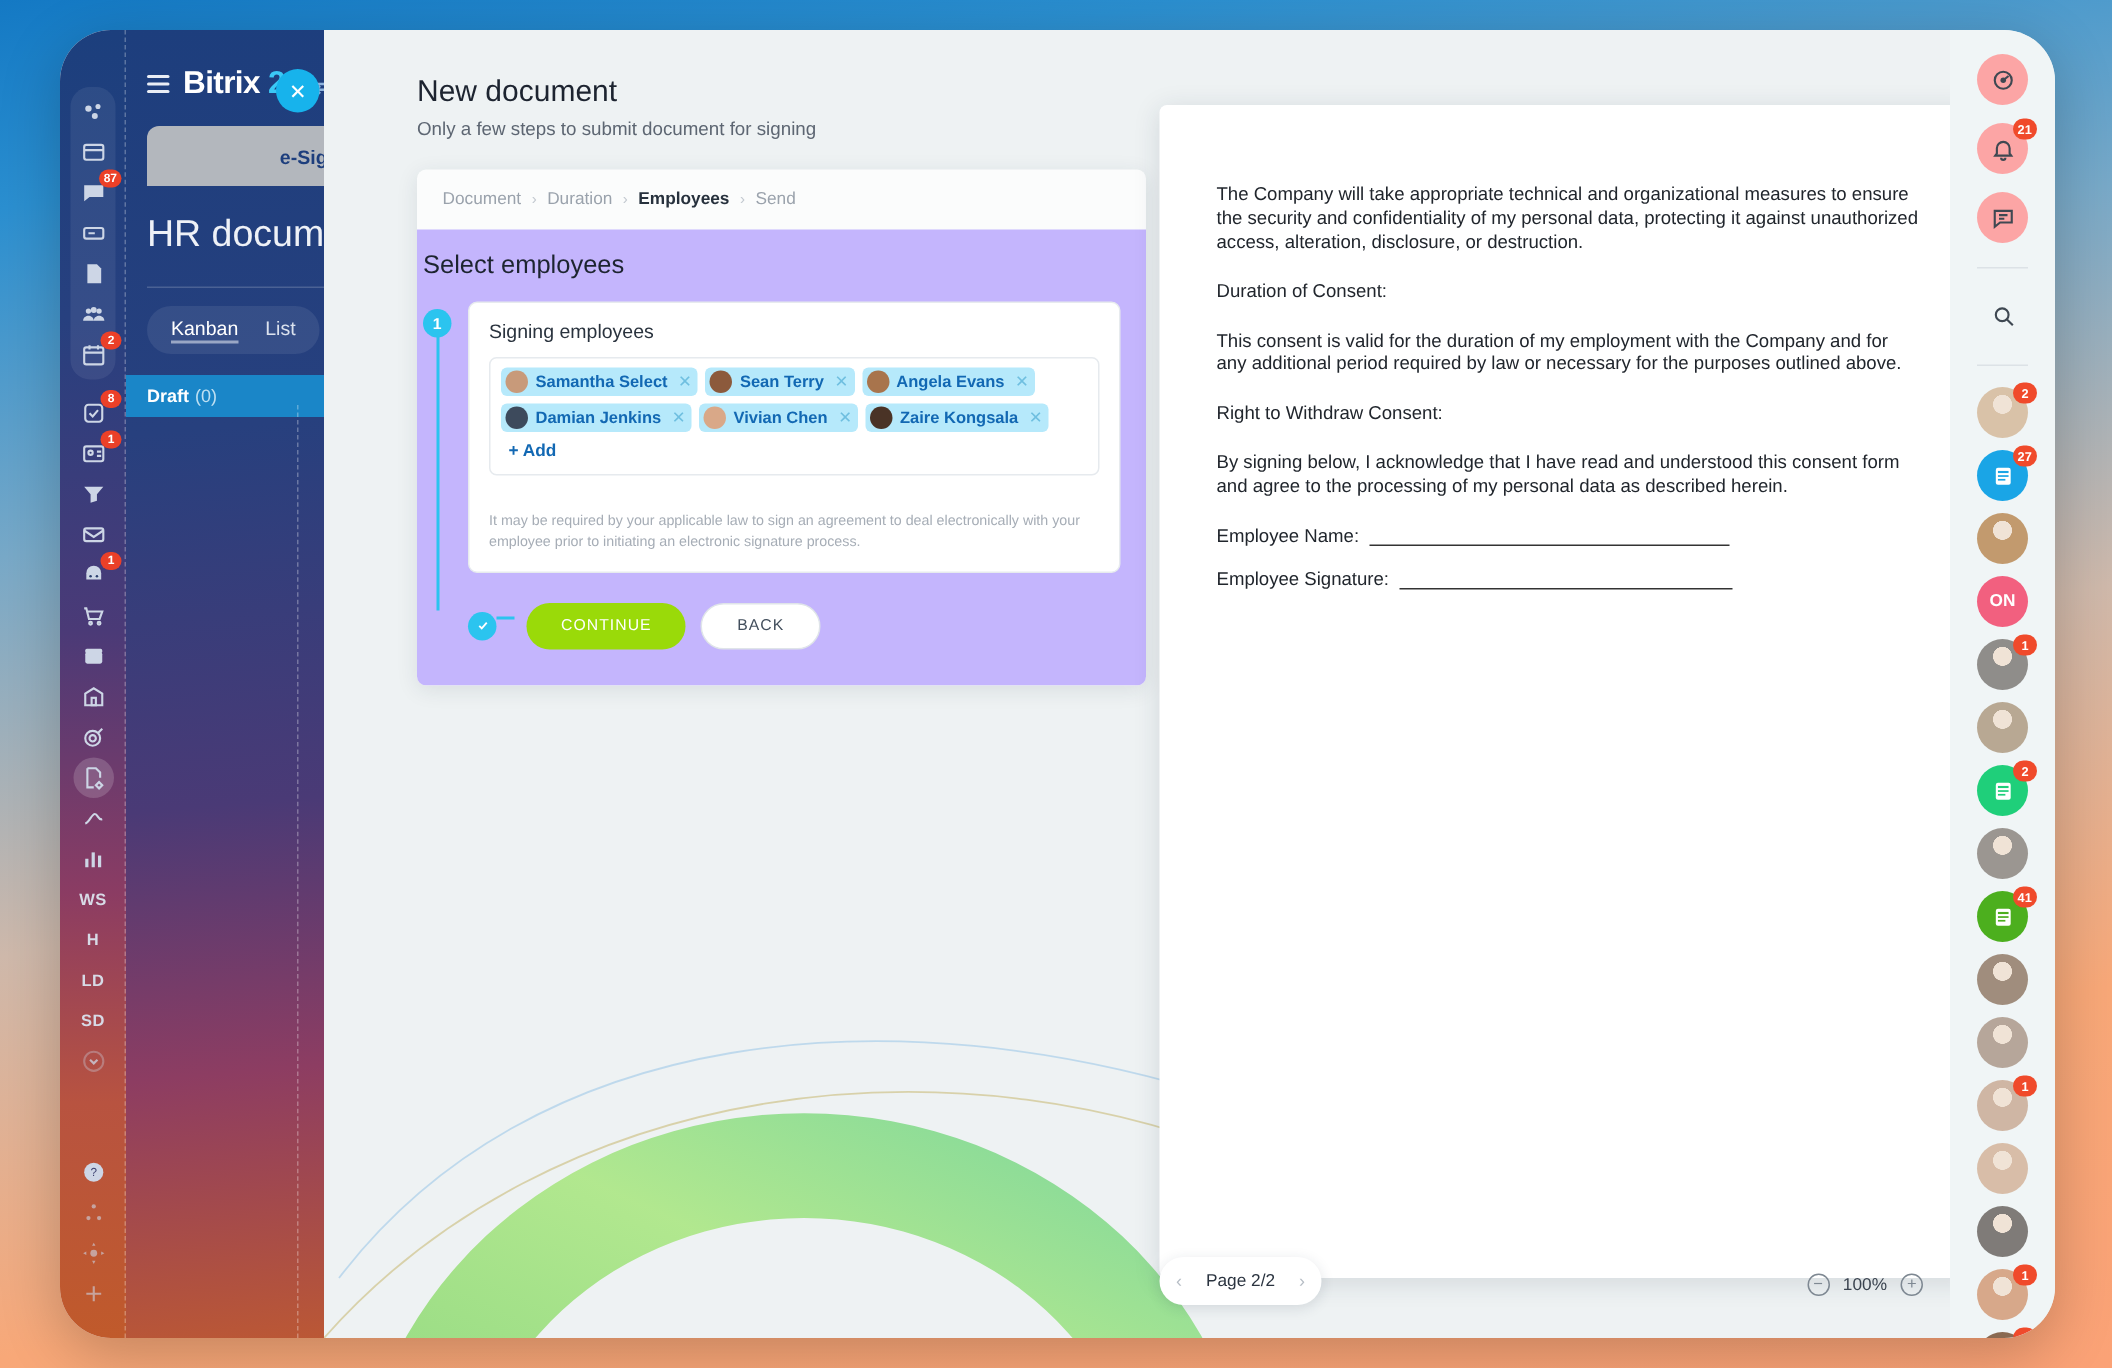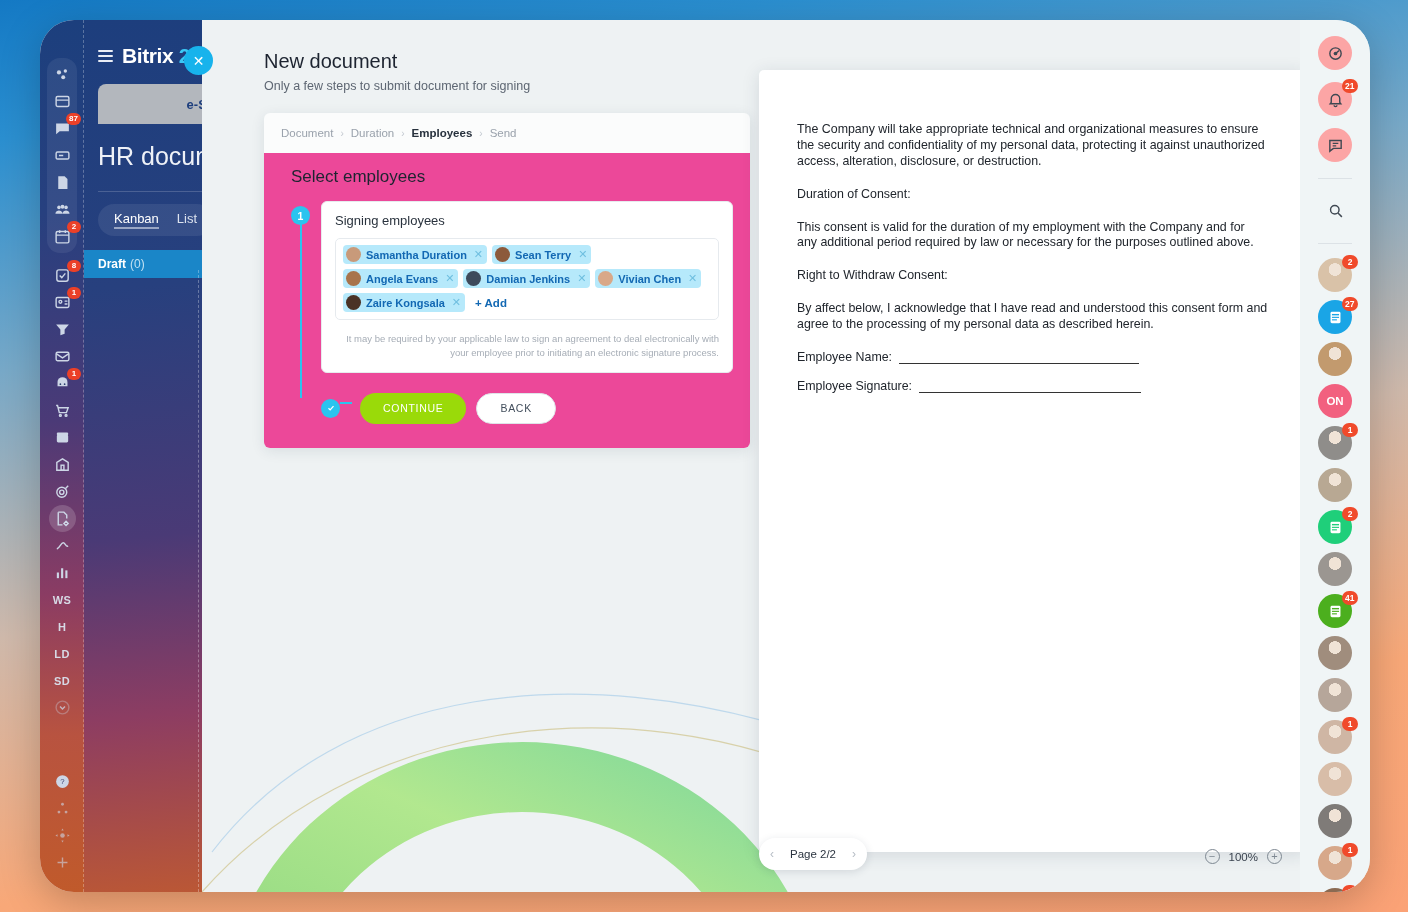--- a/index.html
+++ b/index.html
@@ -84,39 +84,39 @@
     border-left: 1px dashed rgba(255,255,255,.3);
   }
   #close-btn {
     position:absolute; left: 144px; top: 26px; width: 29px; height:29px;
     border-radius:50%; background:#17b3ec; color:#fff;
     display:flex;align-items:center;justify-content:center; font-size:14px; cursor:pointer; z-index:5;
   }
 
   
   #sheet {
-    position:absolute; left: 162px; top: 0; right: 70px; height: 100%;
+    position:absolute; left: 176px; top: 0; right: 70px; height: 100%;
     background: #eef2f3; overflow:hidden;
   }
   
   #arc-wrap { position:absolute; left:0; bottom:-130px; width: 760px; height: 430px; pointer-events:none; }
 
   #doc-title { padding: 30px 0 0 62px; font-size: 20px; font-weight: 400; color: #1d2430; }
   #doc-sub { padding: 6px 0 0 62px; font-size: 12.5px; color:#5d6672; }
 
   #card {
     margin: 20px 0 0 62px; width: 486px;
     background:#fbfcfc; border-radius: 6px;
     box-shadow: 0 3px 14px rgba(30,50,70,.10);
     overflow: hidden;
   }
   #crumbs { padding: 14px 17px; font-size: 11.5px; color:#9aa2ac; display:flex; gap:7px; align-items:center;}
   #crumbs .sep { color:#c3c9d0; font-size:10px;}
   #crumbs .cur { color:#27313d; font-weight:700;}
-  #card-body { background:#ec4899; padding: 14px 17px 24px 27px; }
+  #card-body { background:#c4b5fd; padding: 14px 17px 24px 4px; }
   #sel-emp { font-size: 17px; color:#1d2430; margin-bottom: 14px; font-weight:400;}
 
   .step-wrap { display:flex; position:relative; }
   .step-line {
     position:absolute; left: 9px; top: 20px; bottom: 26px; width:2px; background:#2bc4ef;
   }
   .step-badge {
     width:19px;height:19px;border-radius:50%;background:#2bc4ef;color:#fff;
     font-size:10.5px; font-weight:700; display:flex;align-items:center;justify-content:center;
     flex:none; margin-top: 5px; z-index:2;
@@ -132,21 +132,21 @@
     display:flex; flex-wrap:wrap; gap: 5px; align-items:center;
   }
   .chip {
     display:flex; align-items:center; gap:5px;
     background:#b6e9fb; border-radius: 4px; padding: 2px 4px 2px 3px;
     font-size:11px; font-weight:700; color:#1268b3; white-space:nowrap;
   }
   .chip .av { width:15px;height:15px;border-radius:50%; flex:none; background:#9db; overflow:hidden;}
   .chip .x { color:#6fbfe0; font-size:11px; margin-left:2px; cursor:pointer; font-weight:400;}
   .addbtn { font-size:11.5px; font-weight:700; color:#1268b3; cursor:pointer; padding: 2px 5px;}
-  .hint { font-size: 9.5px; color:#a6adb6; margin-top: 12px; line-height: 1.45; text-align: right; }
+  .hint { font-size: 9.5px; color:#a6adb6; margin-top: 24px; line-height: 1.45; }
 
   .btnrow { display:flex; align-items:center; gap: 10px; margin-top: 20px; position:relative;}
   .check-badge {
     width:19px;height:19px;border-radius:50%;background:#2bc4ef;color:#fff;
     display:flex;align-items:center;justify-content:center;flex:none; z-index:2;
   }
   .check-badge svg{width:10px;height:10px;}
   .btn-stub { position:absolute; left:19px; top:9px; width:12px;height:2px;background:#2bc4ef;}
   .btn {
     border:none; border-radius: 20px; height:31px; padding: 0 23px;
@@ -439,21 +439,21 @@
 
         <div class="step-wrap">
           <div class="step-line"></div>
           <div class="step-badge">1</div>
           <div class="step-body">
             <div class="panel">
               <div class="panel-title">Signing employees</div>
               <div class="chipbox" id="chipbox">
                   <div class="chip">
                     <span class="av" style="background:#c89a7a"></span>
-                    <span>Samantha Duration</span>
+                    <span>Samantha Select</span>
                     <span class="x">✕</span>
                   </div>
                   <div class="chip">
                     <span class="av" style="background:#8c5a3c"></span>
                     <span>Sean Terry</span>
                     <span class="x">✕</span>
                   </div>
                   <div class="chip">
                     <span class="av" style="background:#a8744c"></span>
                     <span>Angela Evans</span>
@@ -493,21 +493,21 @@
         </div>
       </div>
     </div>
 
     <div id="docpane">
       <div id="doc-paras">
           <p>The Company will take appropriate technical and organizational measures to ensure the security and confidentiality of my personal data, protecting it against unauthorized access, alteration, disclosure, or destruction.</p>
           <p>Duration of Consent:</p>
           <p>This consent is valid for the duration of my employment with the Company and for any additional period required by law or necessary for the purposes outlined above.</p>
           <p>Right to Withdraw Consent:</p>
-          <p>By affect below, I acknowledge that I have read and understood this consent form and agree to the processing of my personal data as described herein.</p>
+          <p>By signing below, I acknowledge that I have read and understood this consent form and agree to the processing of my personal data as described herein.</p>
         </div>
       <div id="doc-fields">
           <div class="fieldline">
             <span class="lbl">Employee Name:</span>
             <span class="rule" style="width:240px"></span>
           </div>
           <div class="fieldline">
             <span class="lbl">Employee Signature:</span>
             <span class="rule" style="width:222px"></span>
           </div>

